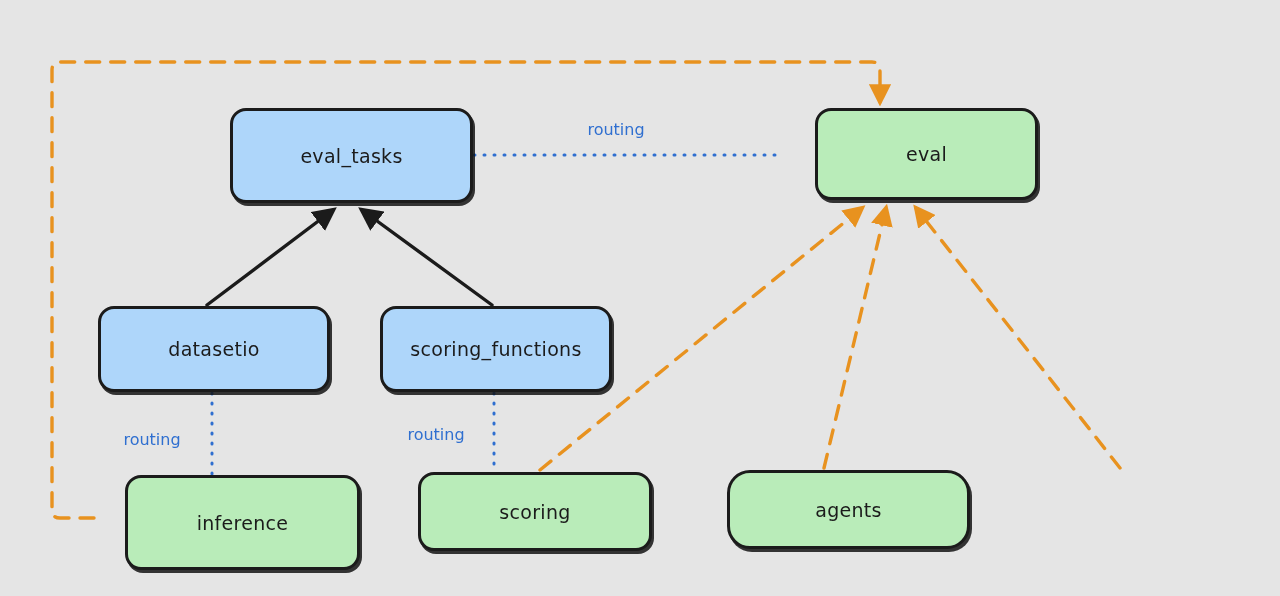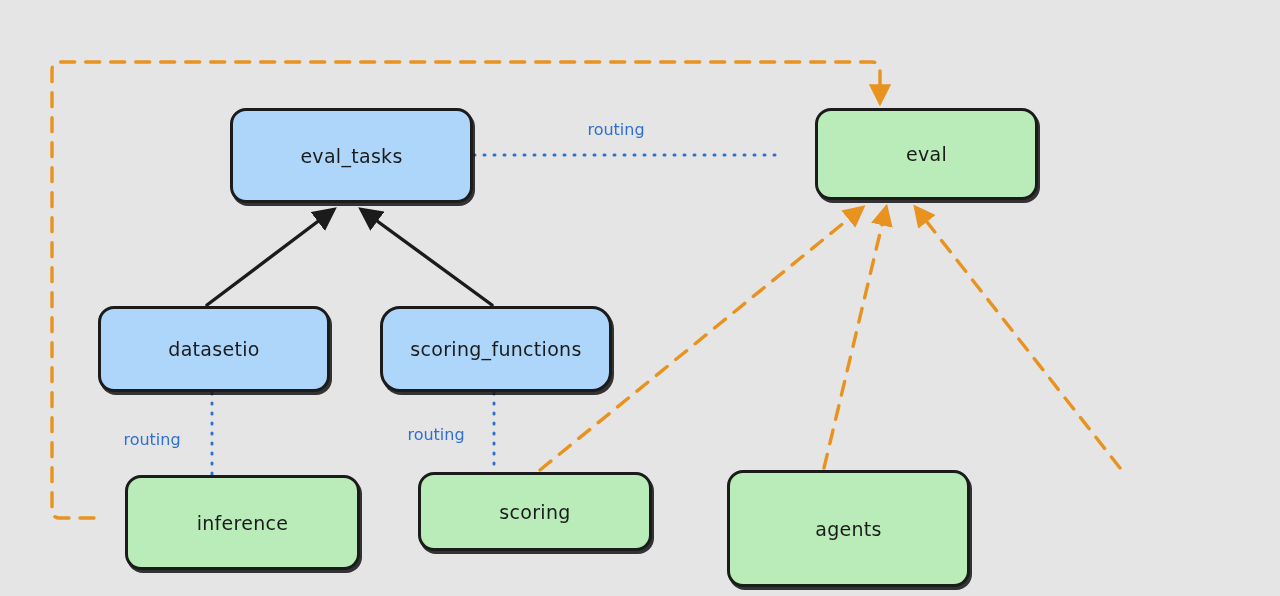--- a/index.html
+++ b/index.html
@@ -108,30 +108,30 @@
   </div>
 
   <div class="node green" style="left:785px; top:108px; width:223px; height:92px;">
     <span class="node-label">eval</span>
   </div>
 
   <div class="node blue" style="left:98px; top:306px; width:232px; height:86px;">
     <span class="node-label">datasetio</span>
   </div>
 
-  <div class="node blue" style="left:380px; top:306px; width:232px; height:86px;border-radius:20px;">
+  <div class="node blue" style="left:380px; top:306px; width:232px; height:86px;">
     <span class="node-label">scoring_functions</span>
   </div>
 
   <div class="node green" style="left:95px; top:475px; width:235px; height:95px;">
     <span class="node-label">inference</span>
   </div>
 
   <div class="node green" style="left:388px; top:472px; width:234px; height:79px;">
     <span class="node-label">scoring</span>
   </div>
 
-  <div class="node green" style="left:697px; top:470px; width:243px; height:117px;">
+  <div class="node green" style="left:697px; top:470px; width:243px; height:79px;border-radius:23px;">
     <span class="node-label">agents</span>
   </div>
 
 
 </div>
 
 </body></html>

